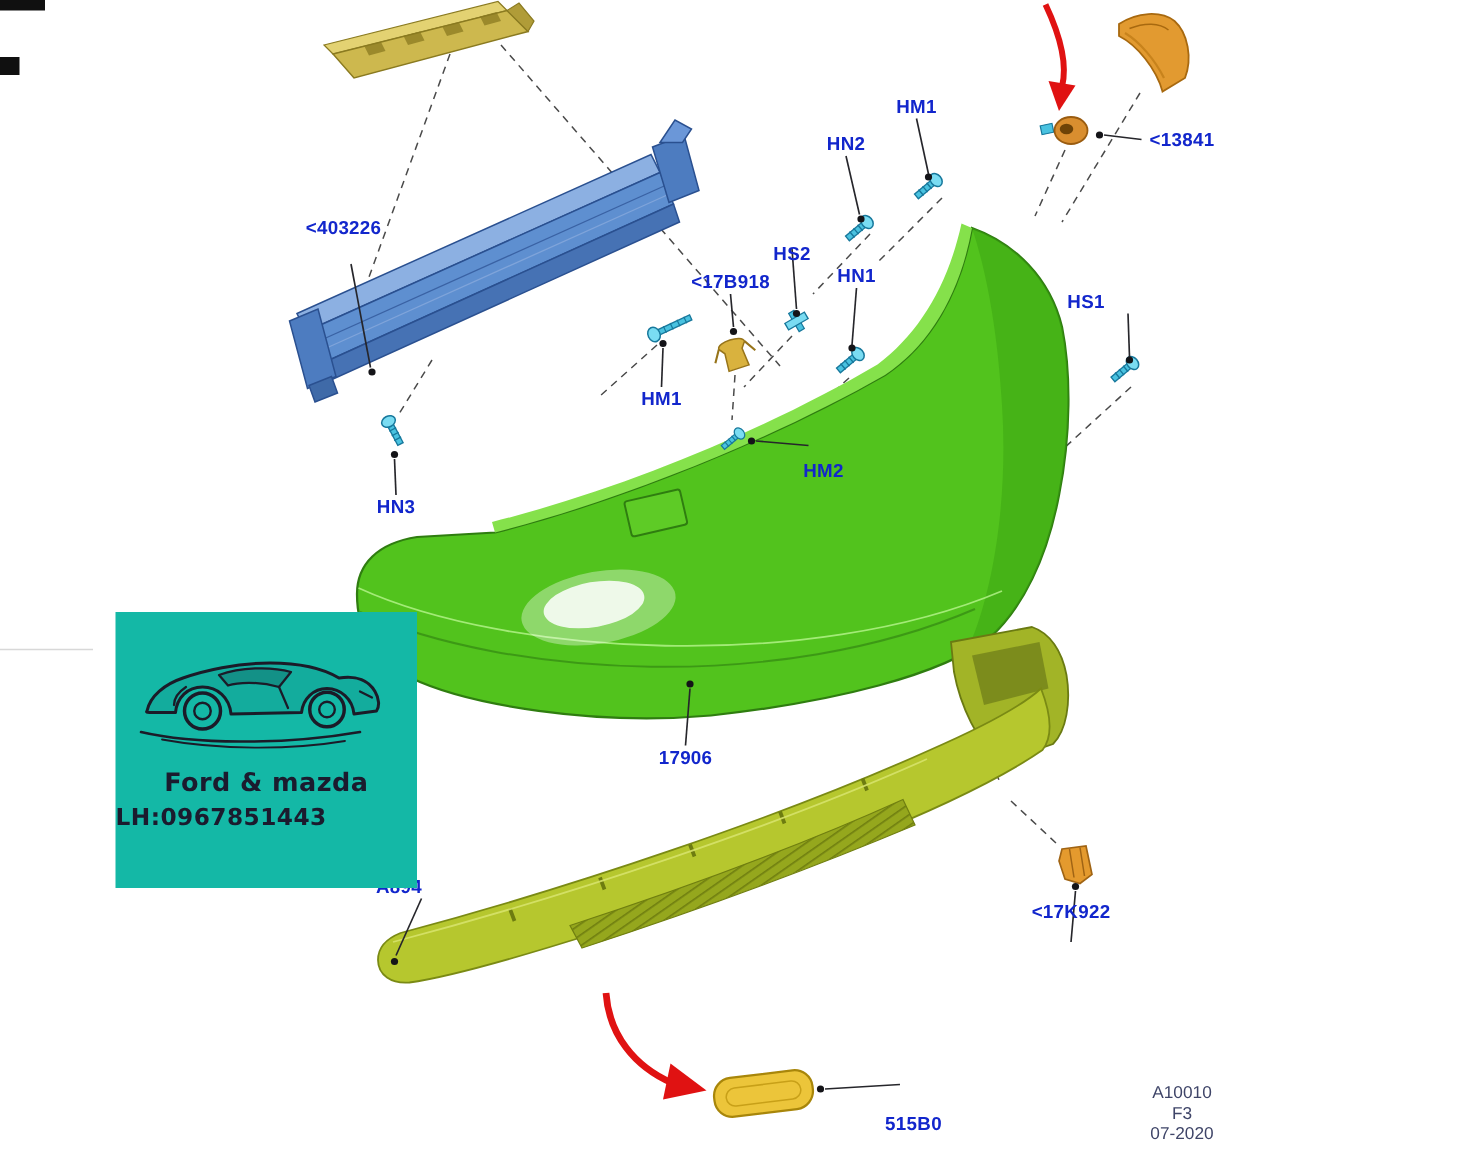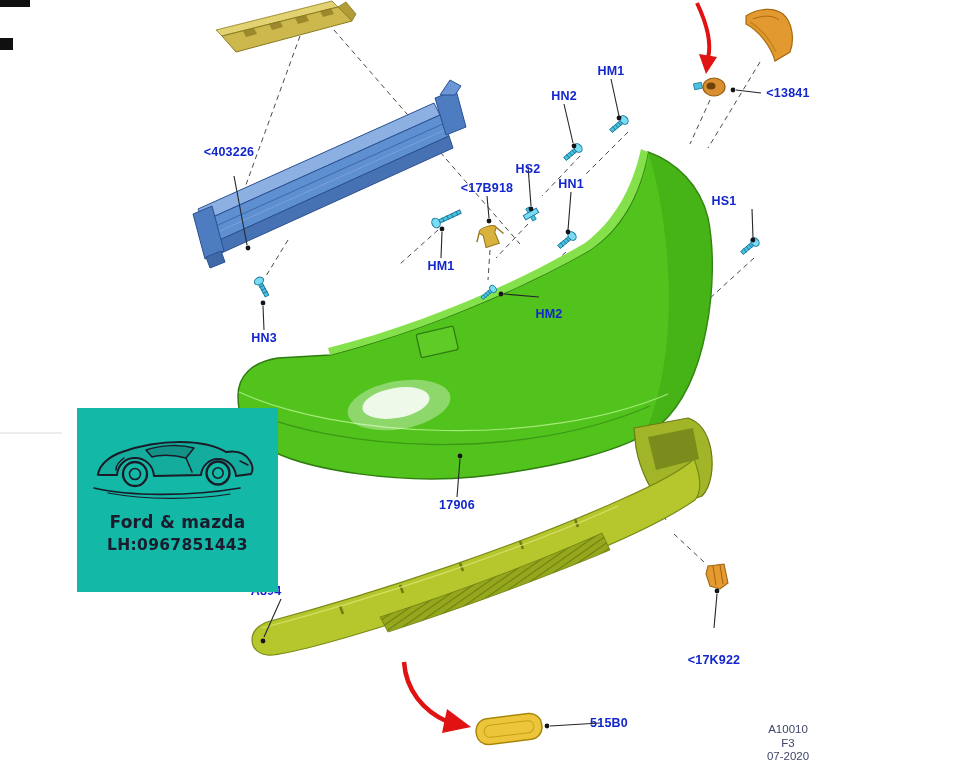--- a/index.html
+++ b/index.html
@@ -20,21 +20,21 @@
     position:absolute;left:62px;top:408px;width:201px;height:184px;
     background:#14b8a6;
     margin-left:15px;
   }
   .watermark .car{display:block;margin:6px auto 0 auto;}
   .wm-brand{
     text-align:center;font-family:"DejaVu Sans",sans-serif;font-weight:bold;
     font-size:17px;color:#1b1b2e;margin-top:2px;letter-spacing:.3px;
   }
   .wm-phone{
-    text-align:center;font-family:"DejaVu Sans",sans-serif;font-weight:bold;
+    text-align:left;font-family:"DejaVu Sans",sans-serif;font-weight:bold;
     font-size:15.5px;color:#1b1b2e;margin-top:4px;letter-spacing:.3px;
   }
 </style>
 </head>
 <body>
 
 <div class="stage">
 
   <svg class="art" width="977" height="771" viewBox="0 0 977 771">
     <defs>
@@ -214,22 +214,22 @@
   <div class="plabel" style="left:528px;top:169px">HS2</div>
   <div class="plabel" style="left:229px;top:152px">&lt;403226</div>
   <div class="plabel" style="left:571px;top:184px">HN1</div>
   <div class="plabel" style="left:487px;top:188px">&lt;17B918</div>
   <div class="plabel" style="left:724px;top:201px">HS1</div>
   <div class="plabel" style="left:441px;top:266px">HM1</div>
   <div class="plabel" style="left:549px;top:314px">HM2</div>
   <div class="plabel" style="left:264px;top:338px">HN3</div>
   <div class="plabel" style="left:457px;top:505px">17906</div>
   <div class="plabel" style="left:266px;top:591px">A894</div>
-  <div class="plabel" style="left:714px;top:660px">&lt;17K922</div>
-  <div class="plabel" style="left:609px;top:723px">515B0</div>
+  <div class="plabel" style="left:714px;top:608px">&lt;17K922</div>
+  <div class="plabel" style="left:609px;top:749px">515B0</div>
 
   <div class="watermark">
     <svg class="car" width="180" height="96" viewBox="0 0 180 96">
       <g stroke="#1b1b28" stroke-width="2" fill="none" stroke-linecap="round" stroke-linejoin="round">
         <path d="M10,60 C12,50 22,42 34,38 C48,33 70,28 92,28 C112,28 128,32 138,38 C150,36 158,40 162,47 C165,52 165,57 163,60 L148,62 C147,52 139,45 130,45 C121,45 114,52 113,61 L66,62 C65,51 57,44 47,44 C37,44 30,51 29,61 L14,61 C11,61 9,61 10,60 Z" fill="rgba(20,20,40,0.07)"></path>
         <path d="M58,36 C72,31 92,30 106,34 L98,44 C84,40 70,41 64,43 Z" fill="rgba(20,20,40,0.18)" stroke-width="1.5"></path>
         <path d="M98,44 L104,58" stroke-width="1.5"></path>
         <path d="M36,44 C30,48 28,52 28,56" stroke-width="1.5"></path>
         <path d="M152,47 L160,51" stroke-width="1.5"></path>
         <circle cx="47" cy="60" r="12" stroke-width="2.3"></circle>

